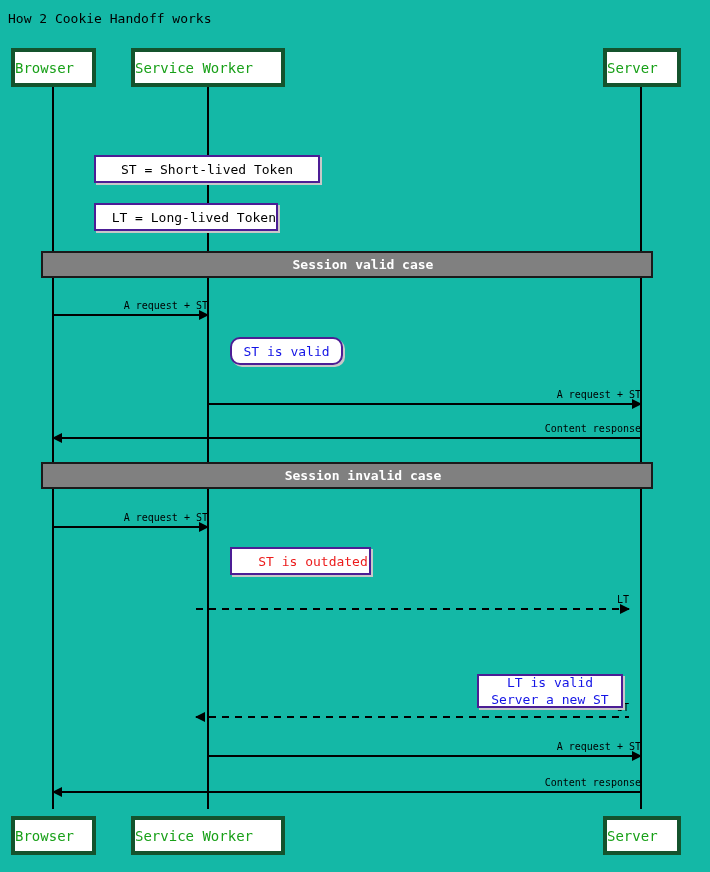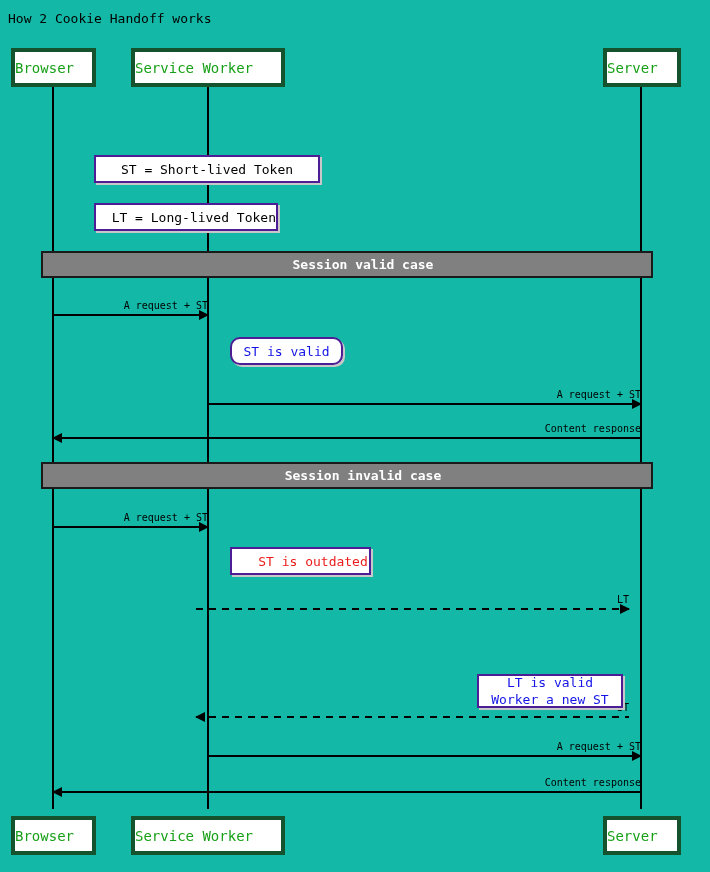--- a/index.html
+++ b/index.html
@@ -211,21 +211,21 @@
   </div>
 
   <div class="msg dashed to-right" style="left:196px; top:608px; width:433px;">
     <div class="line"></div>
     <div class="head"></div>
     <div class="label">LT</div>
   </div>
 
   <div class="note info" style="left:477px; top:634px; width:146px; height:34px;margin-top:40px;">
     <span>LT is valid</span>
-    <span>Worker a new ST</span>
+    <span>Server a new ST</span>
   </div>
 
   <div class="msg dashed to-left" style="left:196px; top:716px; width:433px;">
     <div class="line"></div>
     <div class="head"></div>
     <div class="label">ST</div>
   </div>
 
   <div class="msg solid to-right" style="left:208px; top:755px; width:433px;">
     <div class="line"></div>

